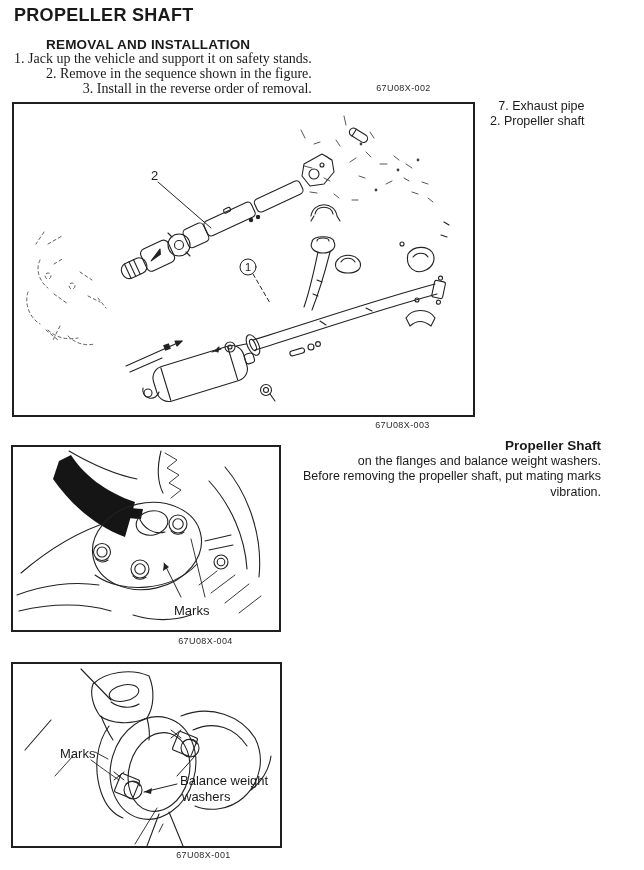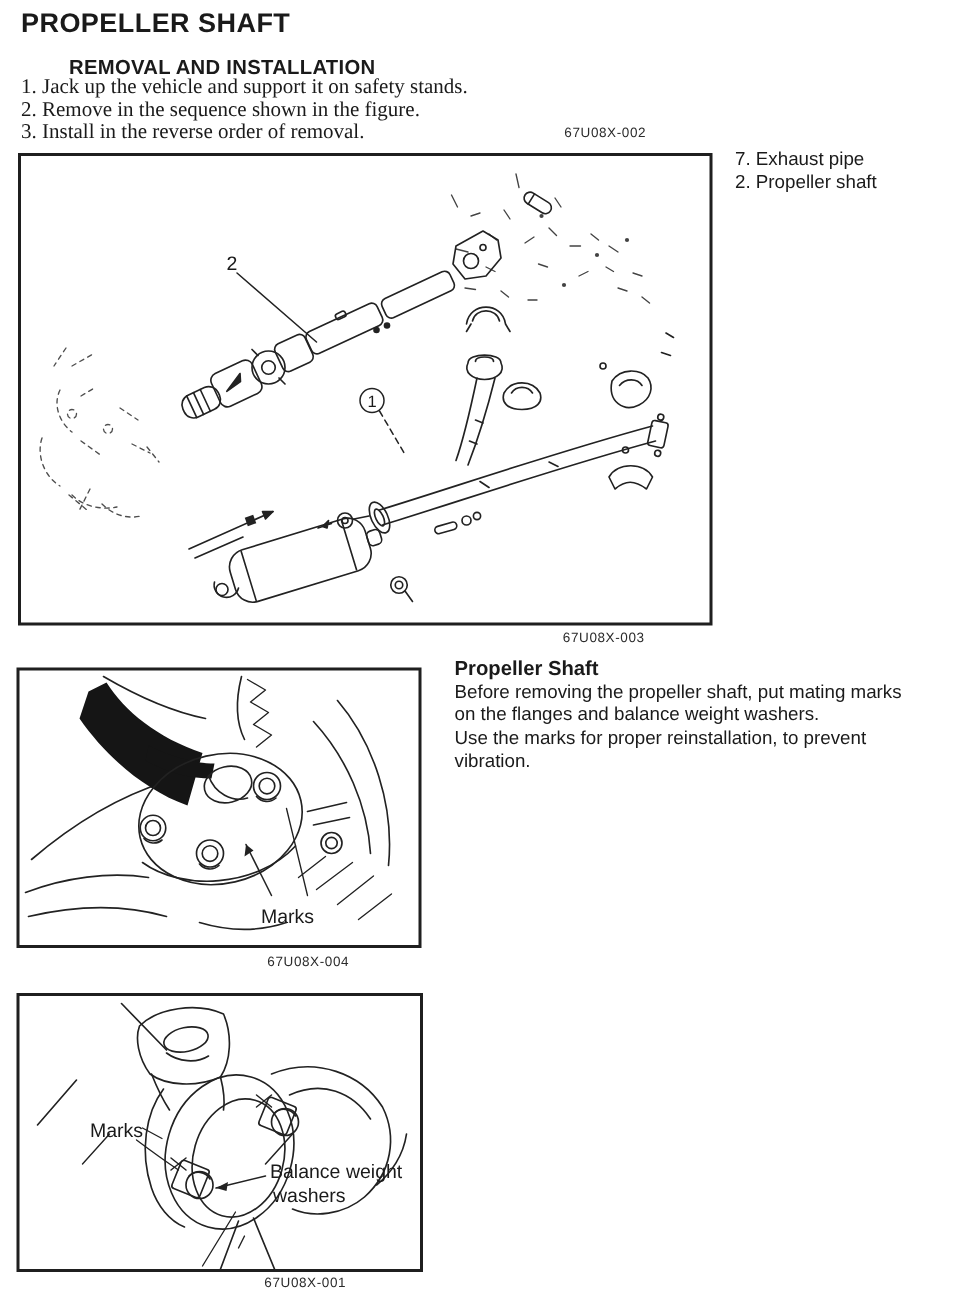--- a/index.html
+++ b/index.html
@@ -2,21 +2,21 @@
 <html><head>
 <meta charset="utf-8">
 <style>
   html,body{margin:0;padding:0;}
   body{
     width:644px;height:870px;position:relative;overflow:hidden;
     background:#ffffff;color:#1a1a1a;
     font-family:"Liberation Sans","DejaVu Sans",sans-serif;
     -webkit-font-smoothing:antialiased;
   }
-  .abs{position:absolute;}
+  .abs{position:absolute;text-align:right;}
   .page-title{left:14px;top:5px;font-size:18px;font-weight:bold;letter-spacing:.3px;}
   .sec-head{left:14px;top:37px;font-size:13.5px;font-weight:bold;letter-spacing:.2px;margin-left:32px;}
   .steps{left:14px;top:52px;font-size:14px;line-height:14.8px;white-space:nowrap;font-family:Liberation Serif, serif;}
   .figcode{font-size:9px;color:#2b2b2b;letter-spacing:.4px;text-align:center;}
   .code-002{left:330px;top:83px;width:147px;}
   .code-003{left:330px;top:420px;width:145px;}
   .code-004{left:130px;top:636px;width:151px;}
   .code-011{left:130px;top:850px;width:147px;}
   .legend{left:490px;top:99px;font-size:12.5px;line-height:15px;white-space:nowrap;}
   .frame{border:2px solid #1f1f1f;background:#fff;box-sizing:border-box;}
@@ -217,23 +217,22 @@
       <path d="M178,92 L192,150" stroke-width="0.9"></path>
     </g>
     <text x="161" y="168" font-size="13">Marks</text>
   </svg>
 </div>
 
 <div class="abs figcode code-004">67U08X-004</div>
 
 <div class="abs note">
   <div class="note-head">Propeller Shaft</div>
+  <div class="note-line">on the flanges and balance weight washers.</div>
   <div class="note-line">Before removing the propeller shaft, put mating marks</div>
-  <div class="note-line">on the flanges and balance weight washers.</div>
-  <div class="note-line">Use the marks for proper reinstallation, to prevent</div>
   <div class="note-line">vibration.</div>
 </div>
 
 <div class="abs frame fig-washers">
   <svg width="267" height="182" viewBox="0 0 267 182">
     <g stroke="#222" stroke-width="1.1" fill="none" stroke-linecap="round" stroke-linejoin="round">
 
       <path d="M68,5 L98,36"></path>
       <path d="M38,56 L12,86"></path>
       <path d="M60,92 L42,112" stroke-width="0.9"></path>

